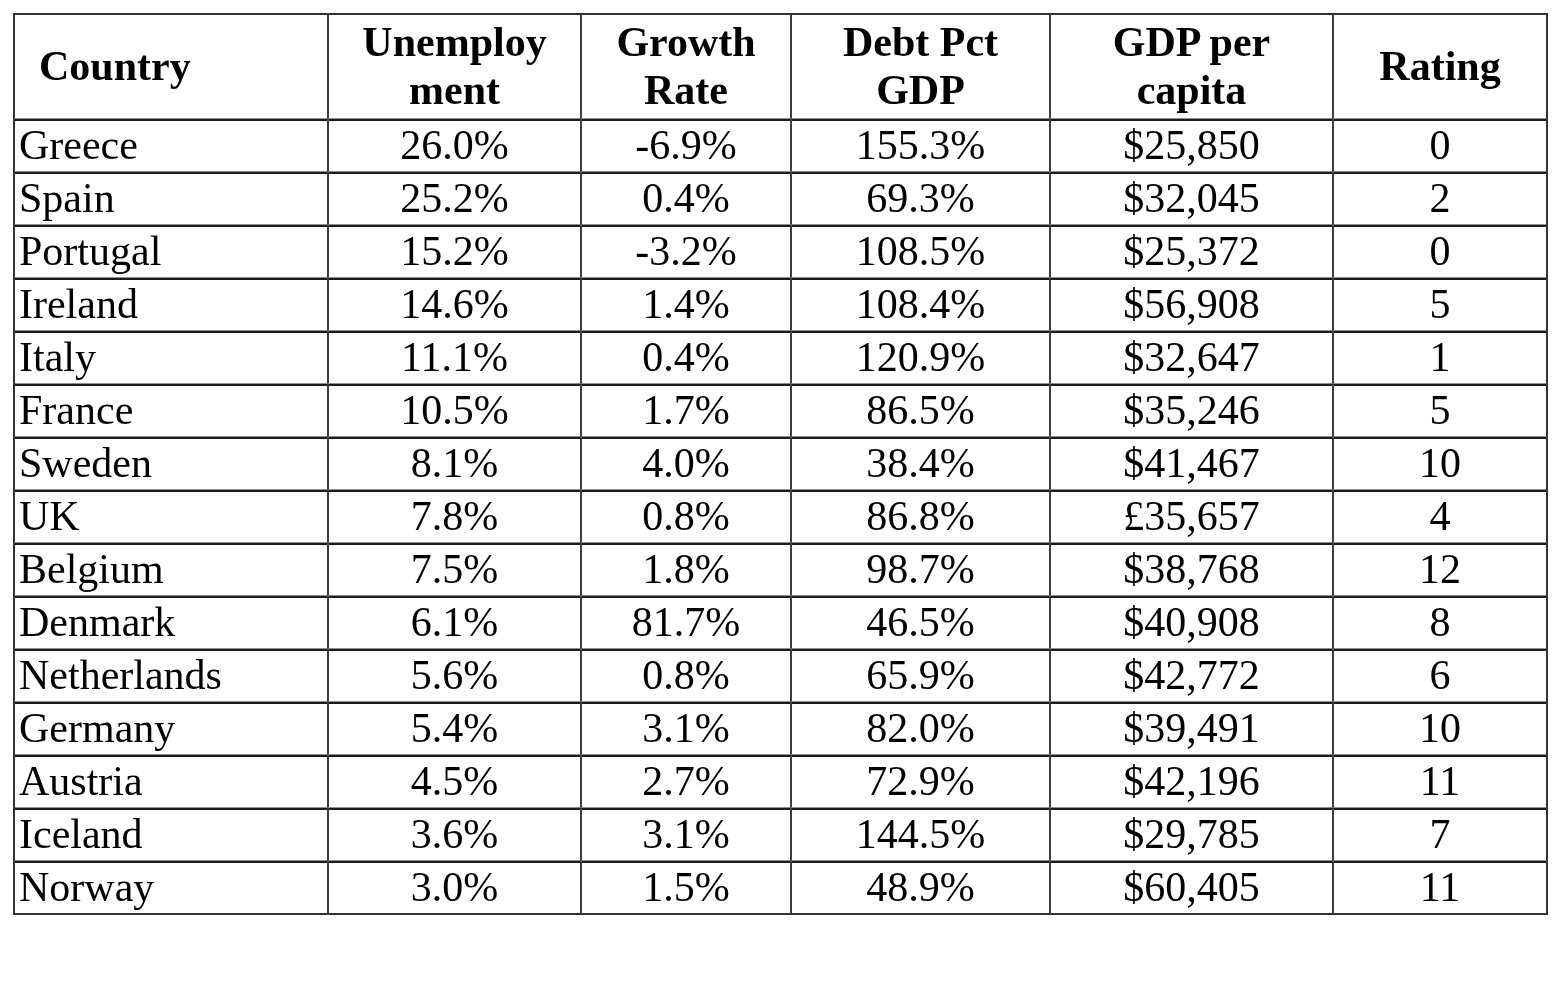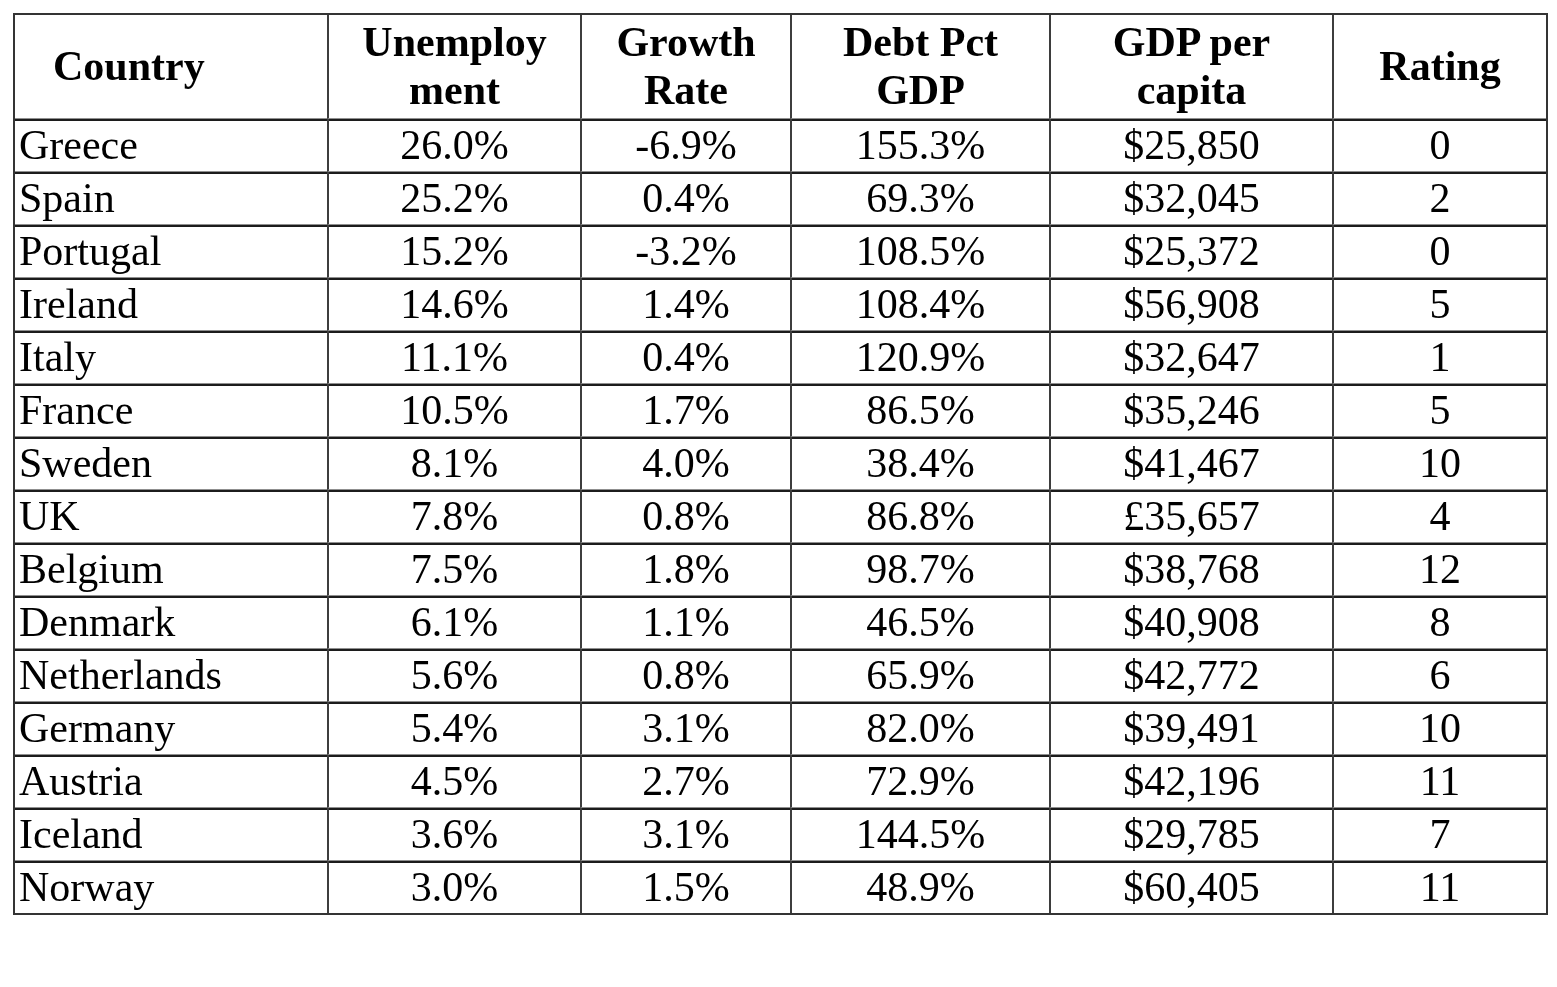--- a/index.html
+++ b/index.html
@@ -41,21 +41,21 @@
   
   thead th {
     height: 103px;
     font-weight: bold;
     text-align: center;
     line-height: 1.14;
     white-space: pre-line;
   }
   thead th.col-first {
     text-align: left;
-    padding-left: 38px;
+    padding-left: 24px;
   }
   
   tbody td {
     height: 53px;
     text-align: center;
     border-top: 1px solid #8f8f8f;
     box-shadow: inset 0 2px 0 #1c1c1c;
   }
   tbody td.col-first {
     text-align: left;
@@ -158,21 +158,21 @@
           <td class="col-first">Belgium</td>
           <td>7.5%</td>
           <td>1.8%</td>
           <td>98.7%</td>
           <td>$38,768</td>
           <td>12</td>
         </tr>
         <tr>
           <td class="col-first">Denmark</td>
           <td>6.1%</td>
-          <td>1.1%</td>
+          <td>81.7%</td>
           <td>46.5%</td>
           <td>$40,908</td>
           <td>8</td>
         </tr>
         <tr>
           <td class="col-first">Netherlands</td>
           <td>5.6%</td>
           <td>0.8%</td>
           <td>65.9%</td>
           <td>$42,772</td>

